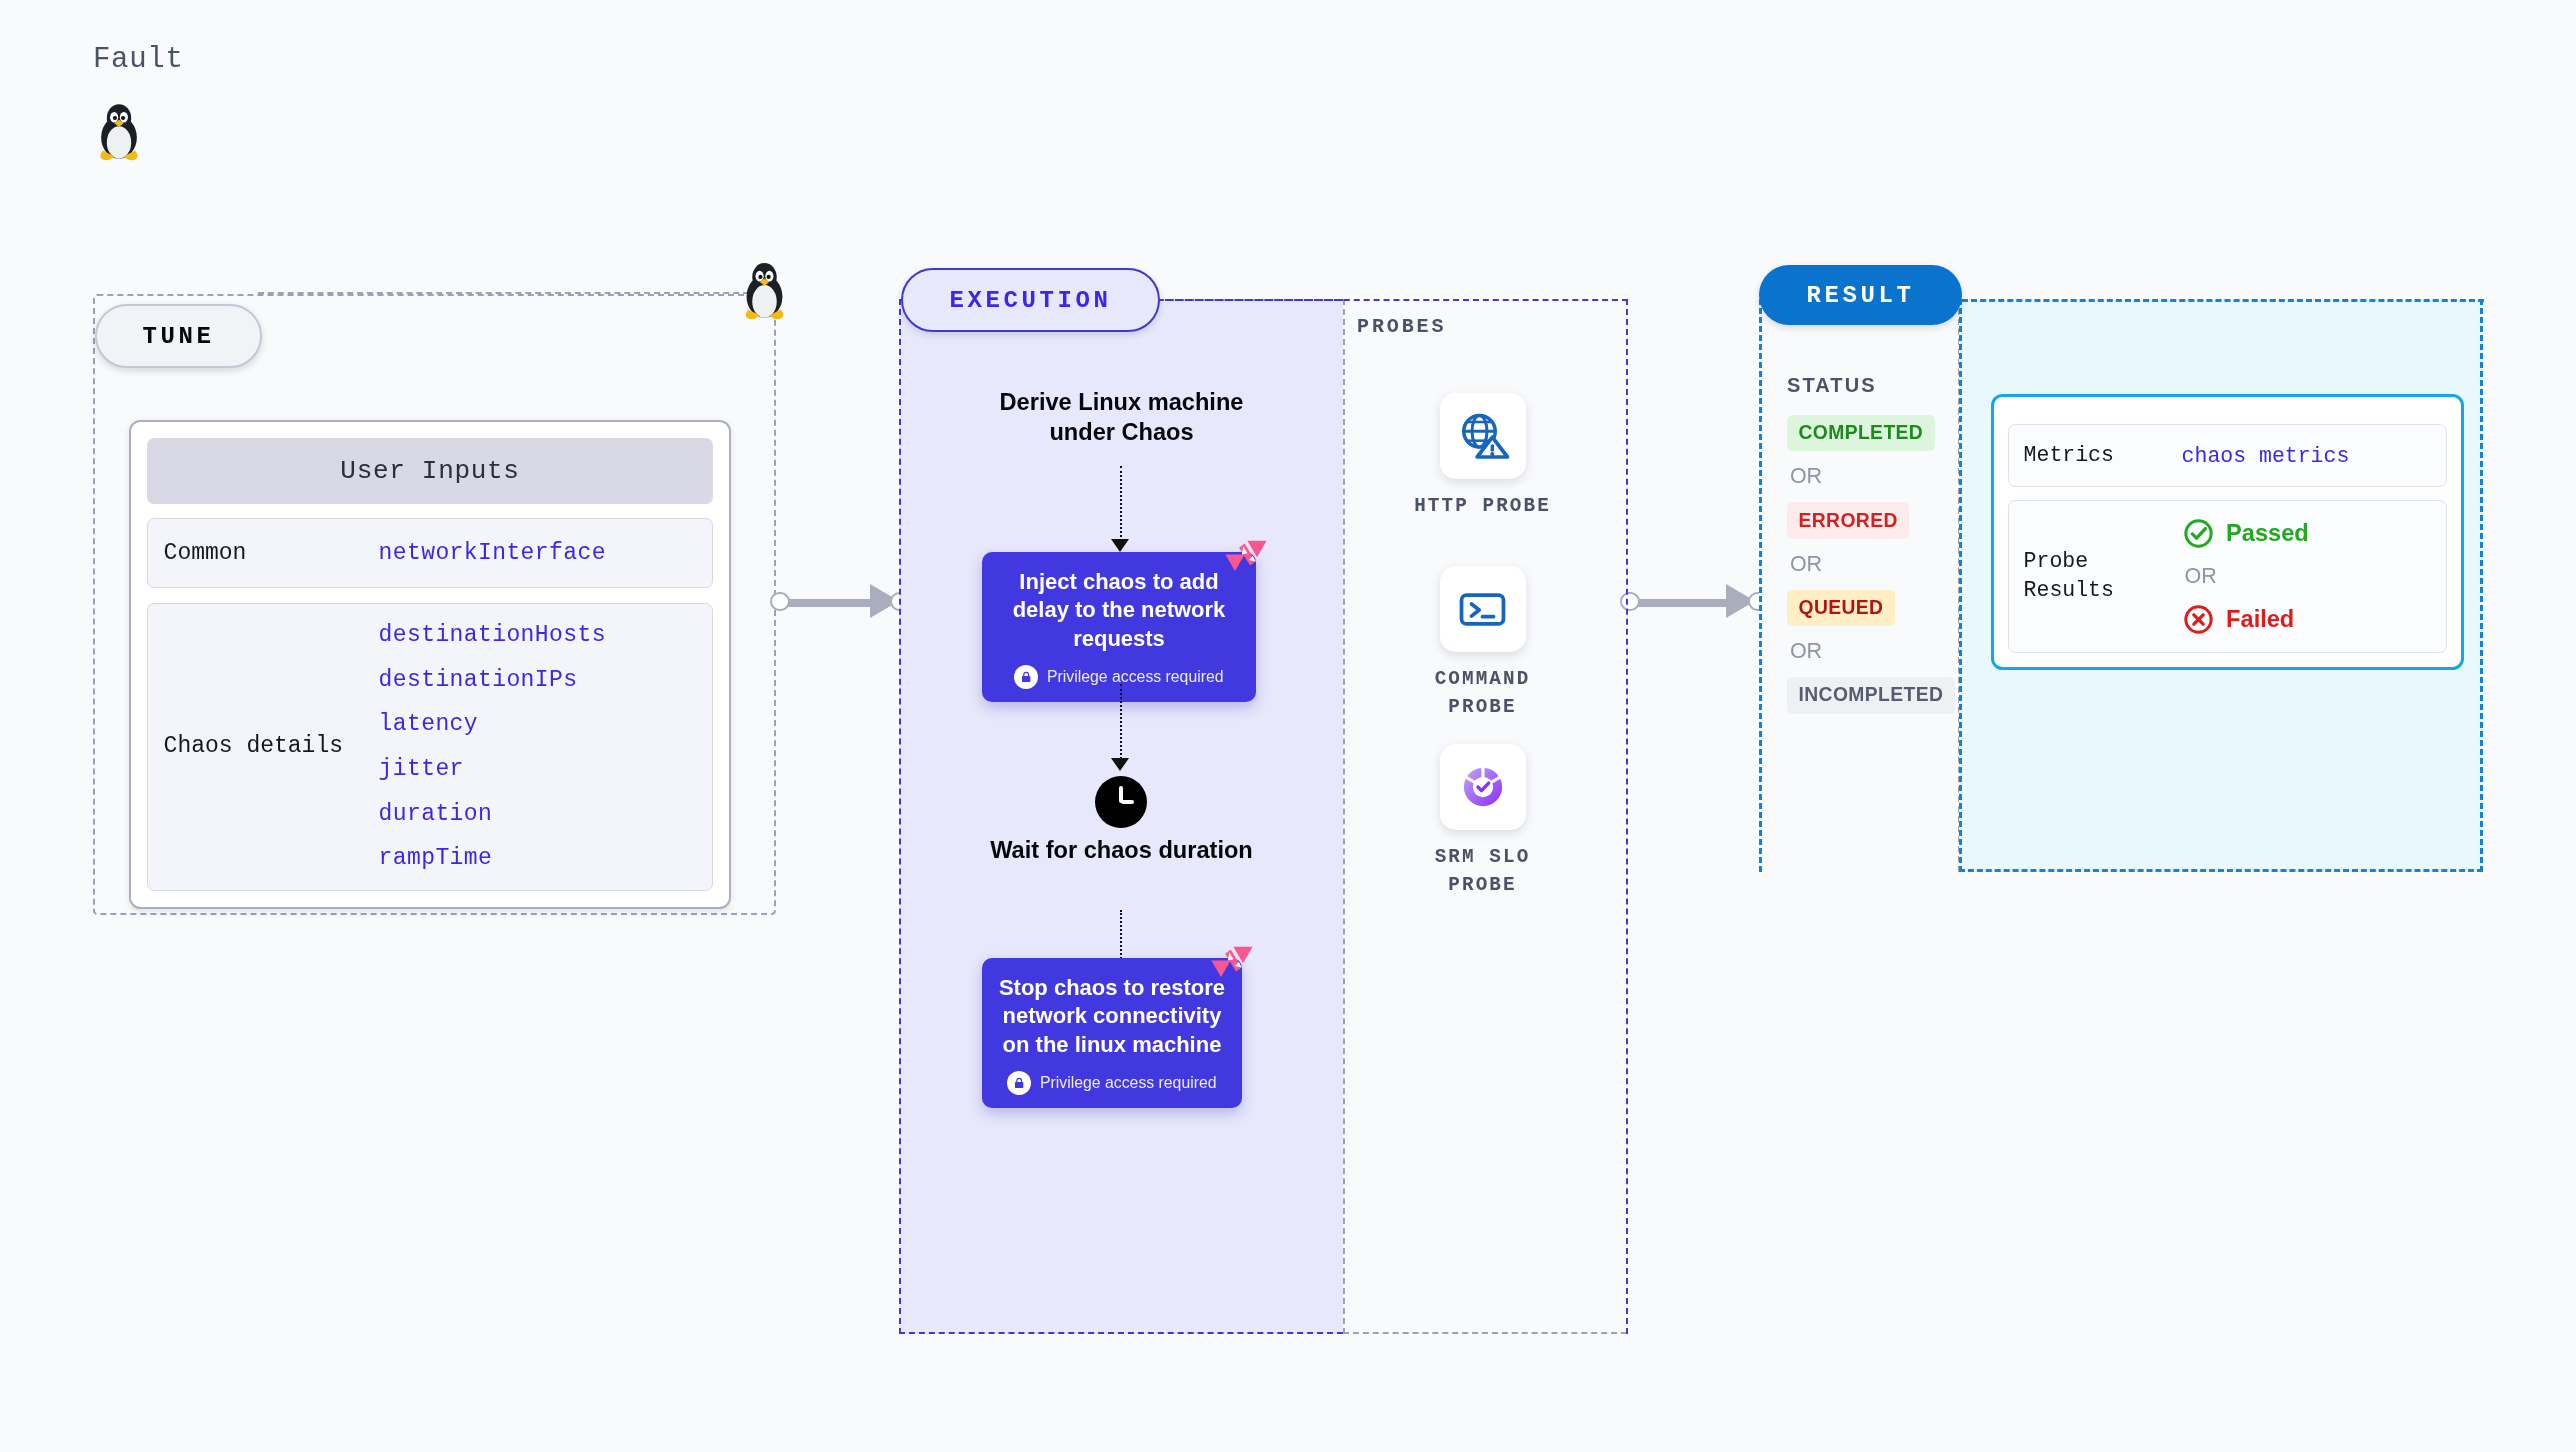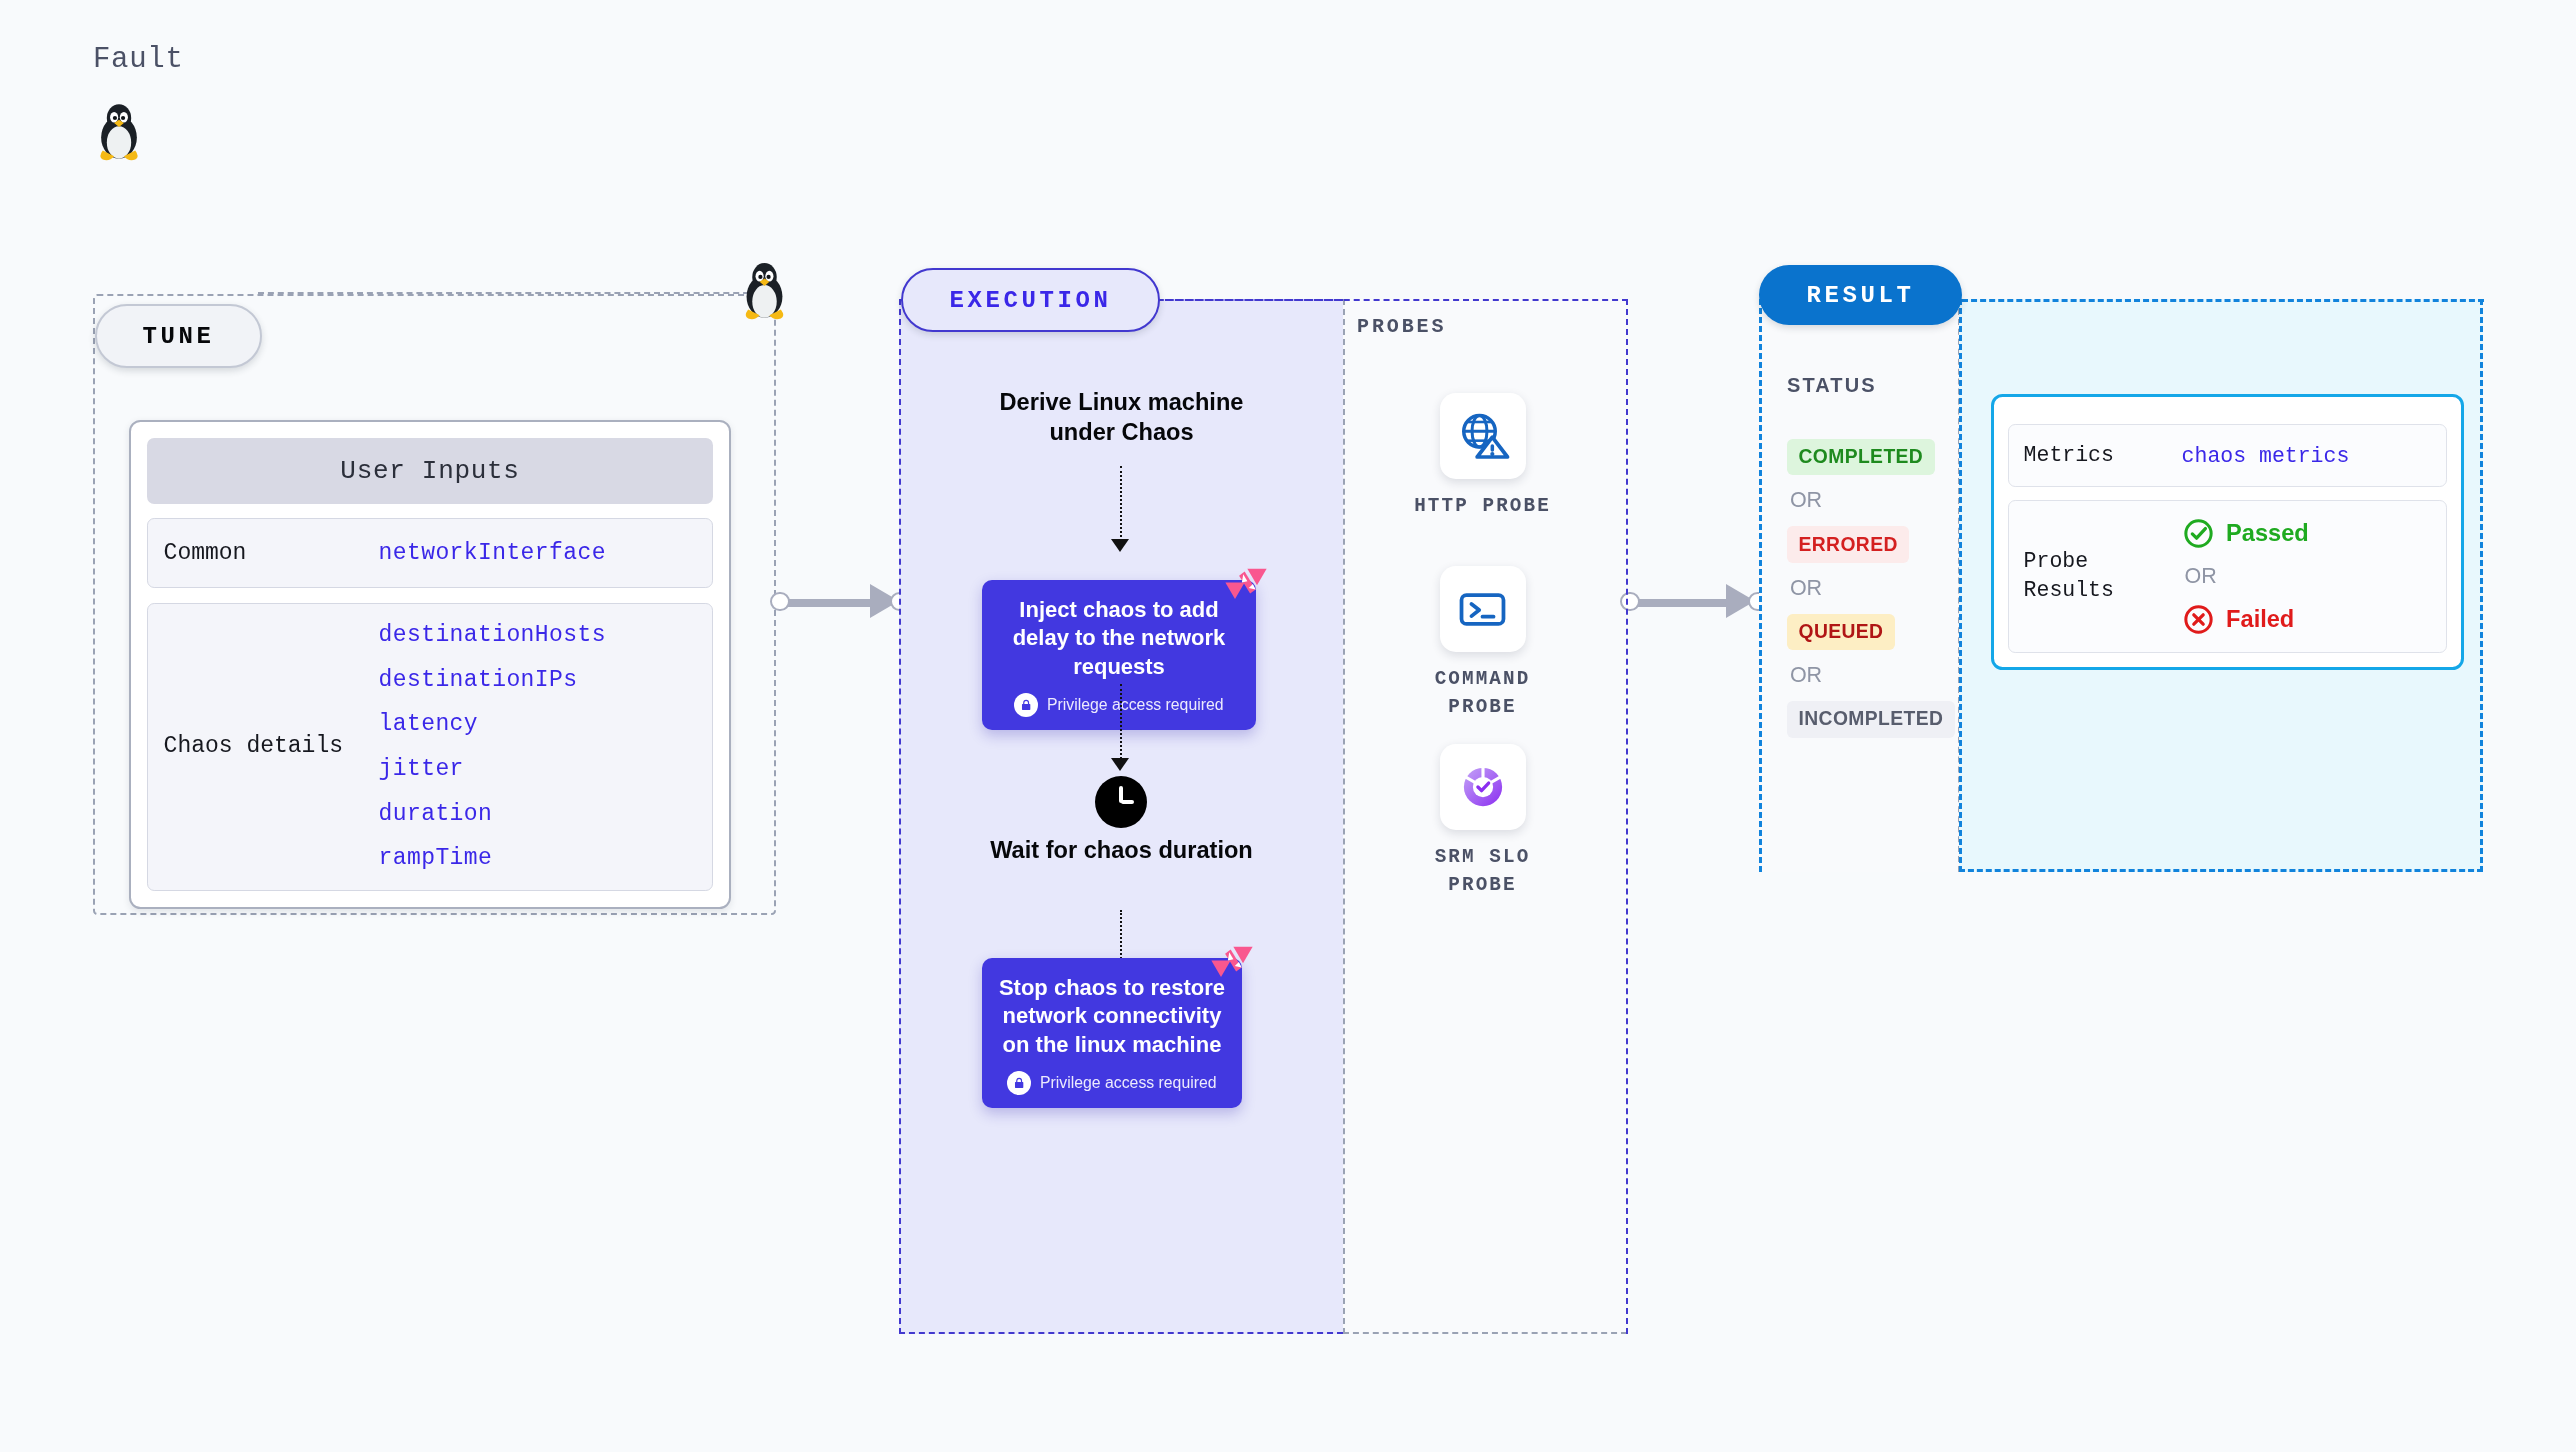--- a/index.html
+++ b/index.html
@@ -305,21 +305,21 @@
   }
   #status-label {
     position: absolute;
     left: 1787px; top: 374px;
     font-family: "Liberation Sans", sans-serif;
     font-size: 20px;
     font-weight: bold;
     letter-spacing: 2.1px;
     color: #4b5166;
   }
-  .status-stack { position: absolute; left: 1787px; top: 415px; width: 172px; margin-top: 24px; }
+  .status-stack { position: absolute; left: 1787px; top: 415px; width: 172px; }
   .status-badge {
     display: inline-block;
     border-radius: 5.7px;
     padding: 7.2px 11.5px;
     font-size: 19.3px;
     font-weight: bold;
     letter-spacing: 0.4px;
   }
   .or-text {
     font-size: 21.5px;
@@ -455,21 +455,21 @@
 <div id="exec-panel"></div>
 <div id="probes-panel"></div>
 <div id="probes-right-dash"></div>
 <div id="probes-label">PROBES</div>
 
 <div class="flow-text" style="left:971px; top:387px;">Derive Linux machine
 under Chaos</div>
 <div class="v-dashed" style="left:1120px; top:466px; height:79px;"></div>
 <div class="v-arrowhead" style="left:1111px; top:539px;"></div>
 
-<div class="chaos-card" style="left:982px; top:552px; width:274px;margin-top:28px;">
+<div class="chaos-card" style="left:982px; top:552px; width:274px;">
   <svg class="harness-badge" viewBox="0 0 64 60">
     <path d="M34 2 L62 2 L48 26 Z" fill="#f9578f"></path>
     <path d="M2 22 L30 22 L16 46 Z" fill="#f9578f"></path>
     <path d="M30 6 L46 32 L38 38 L22 12 Z" fill="#f9578f"></path>
     <path d="M28 10 L34 20 L26 22 Z" fill="#ffffff"></path>
     <path d="M36 30 L42 24 L46 32 Z" fill="#ffffff"></path>
   </svg>
   <div class="chaos-card-title">Inject chaos to add delay to the network requests</div>
   <div class="priv-row">
     <span class="lock-circle">

